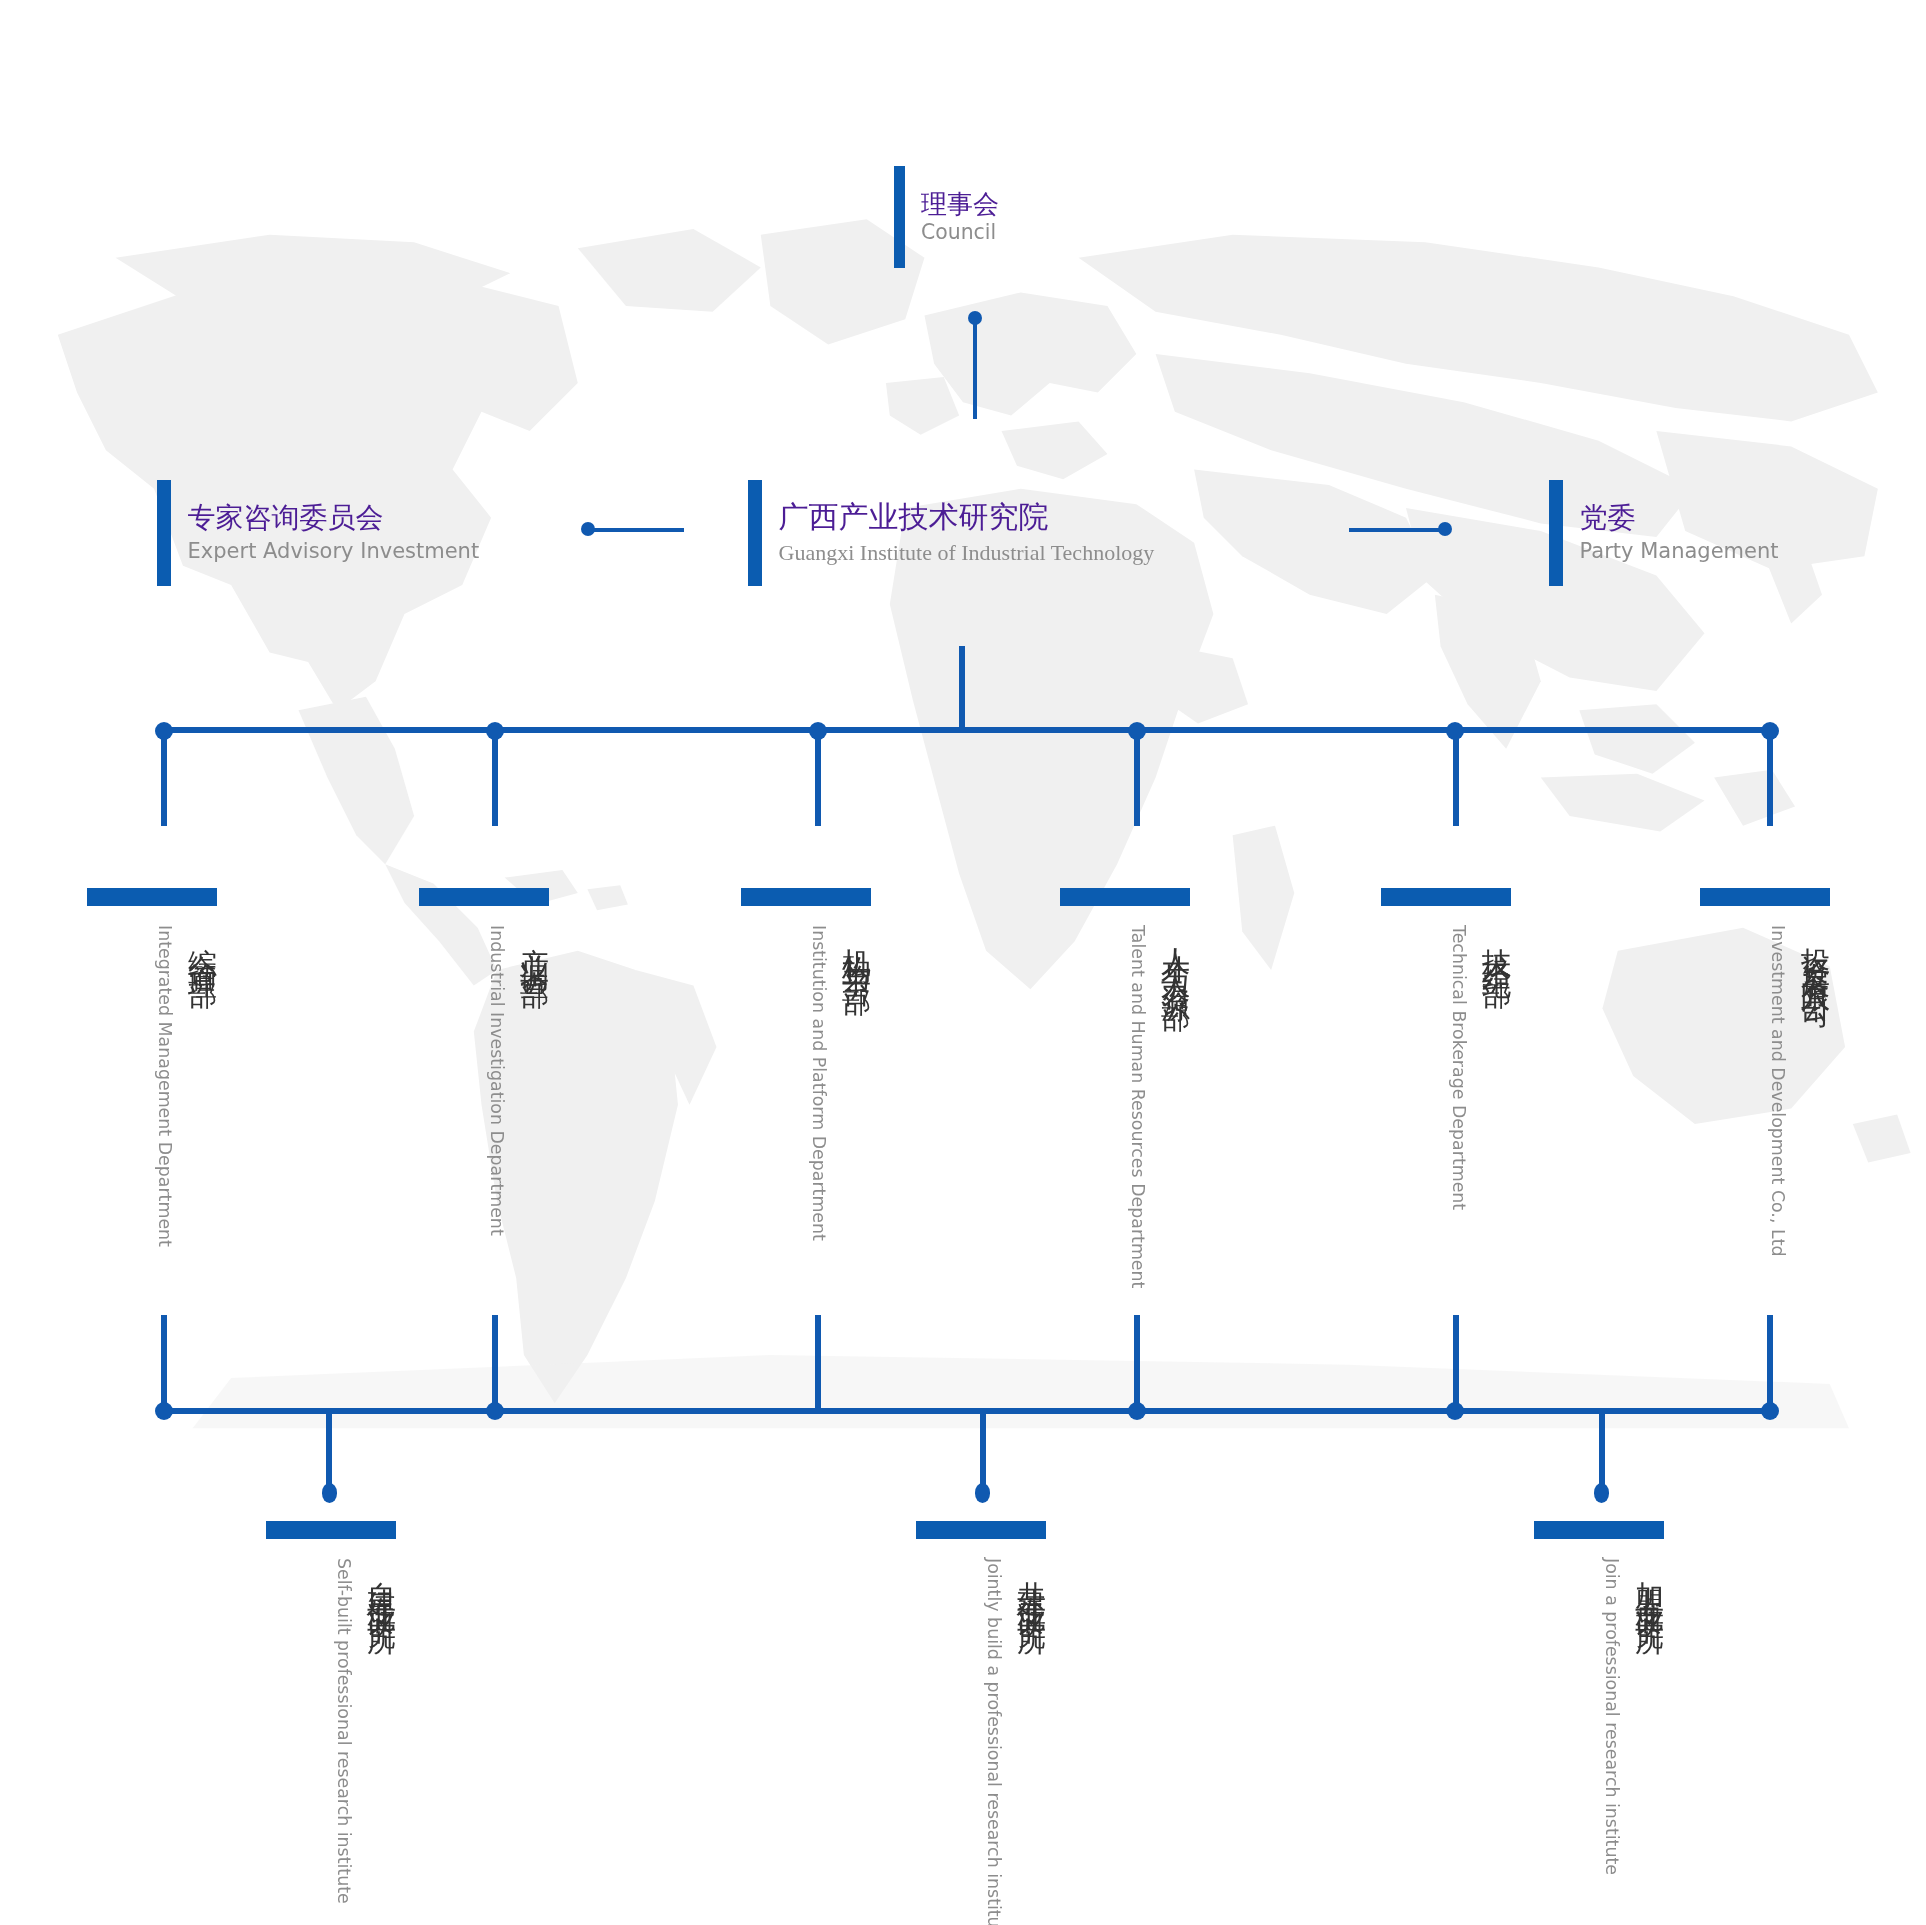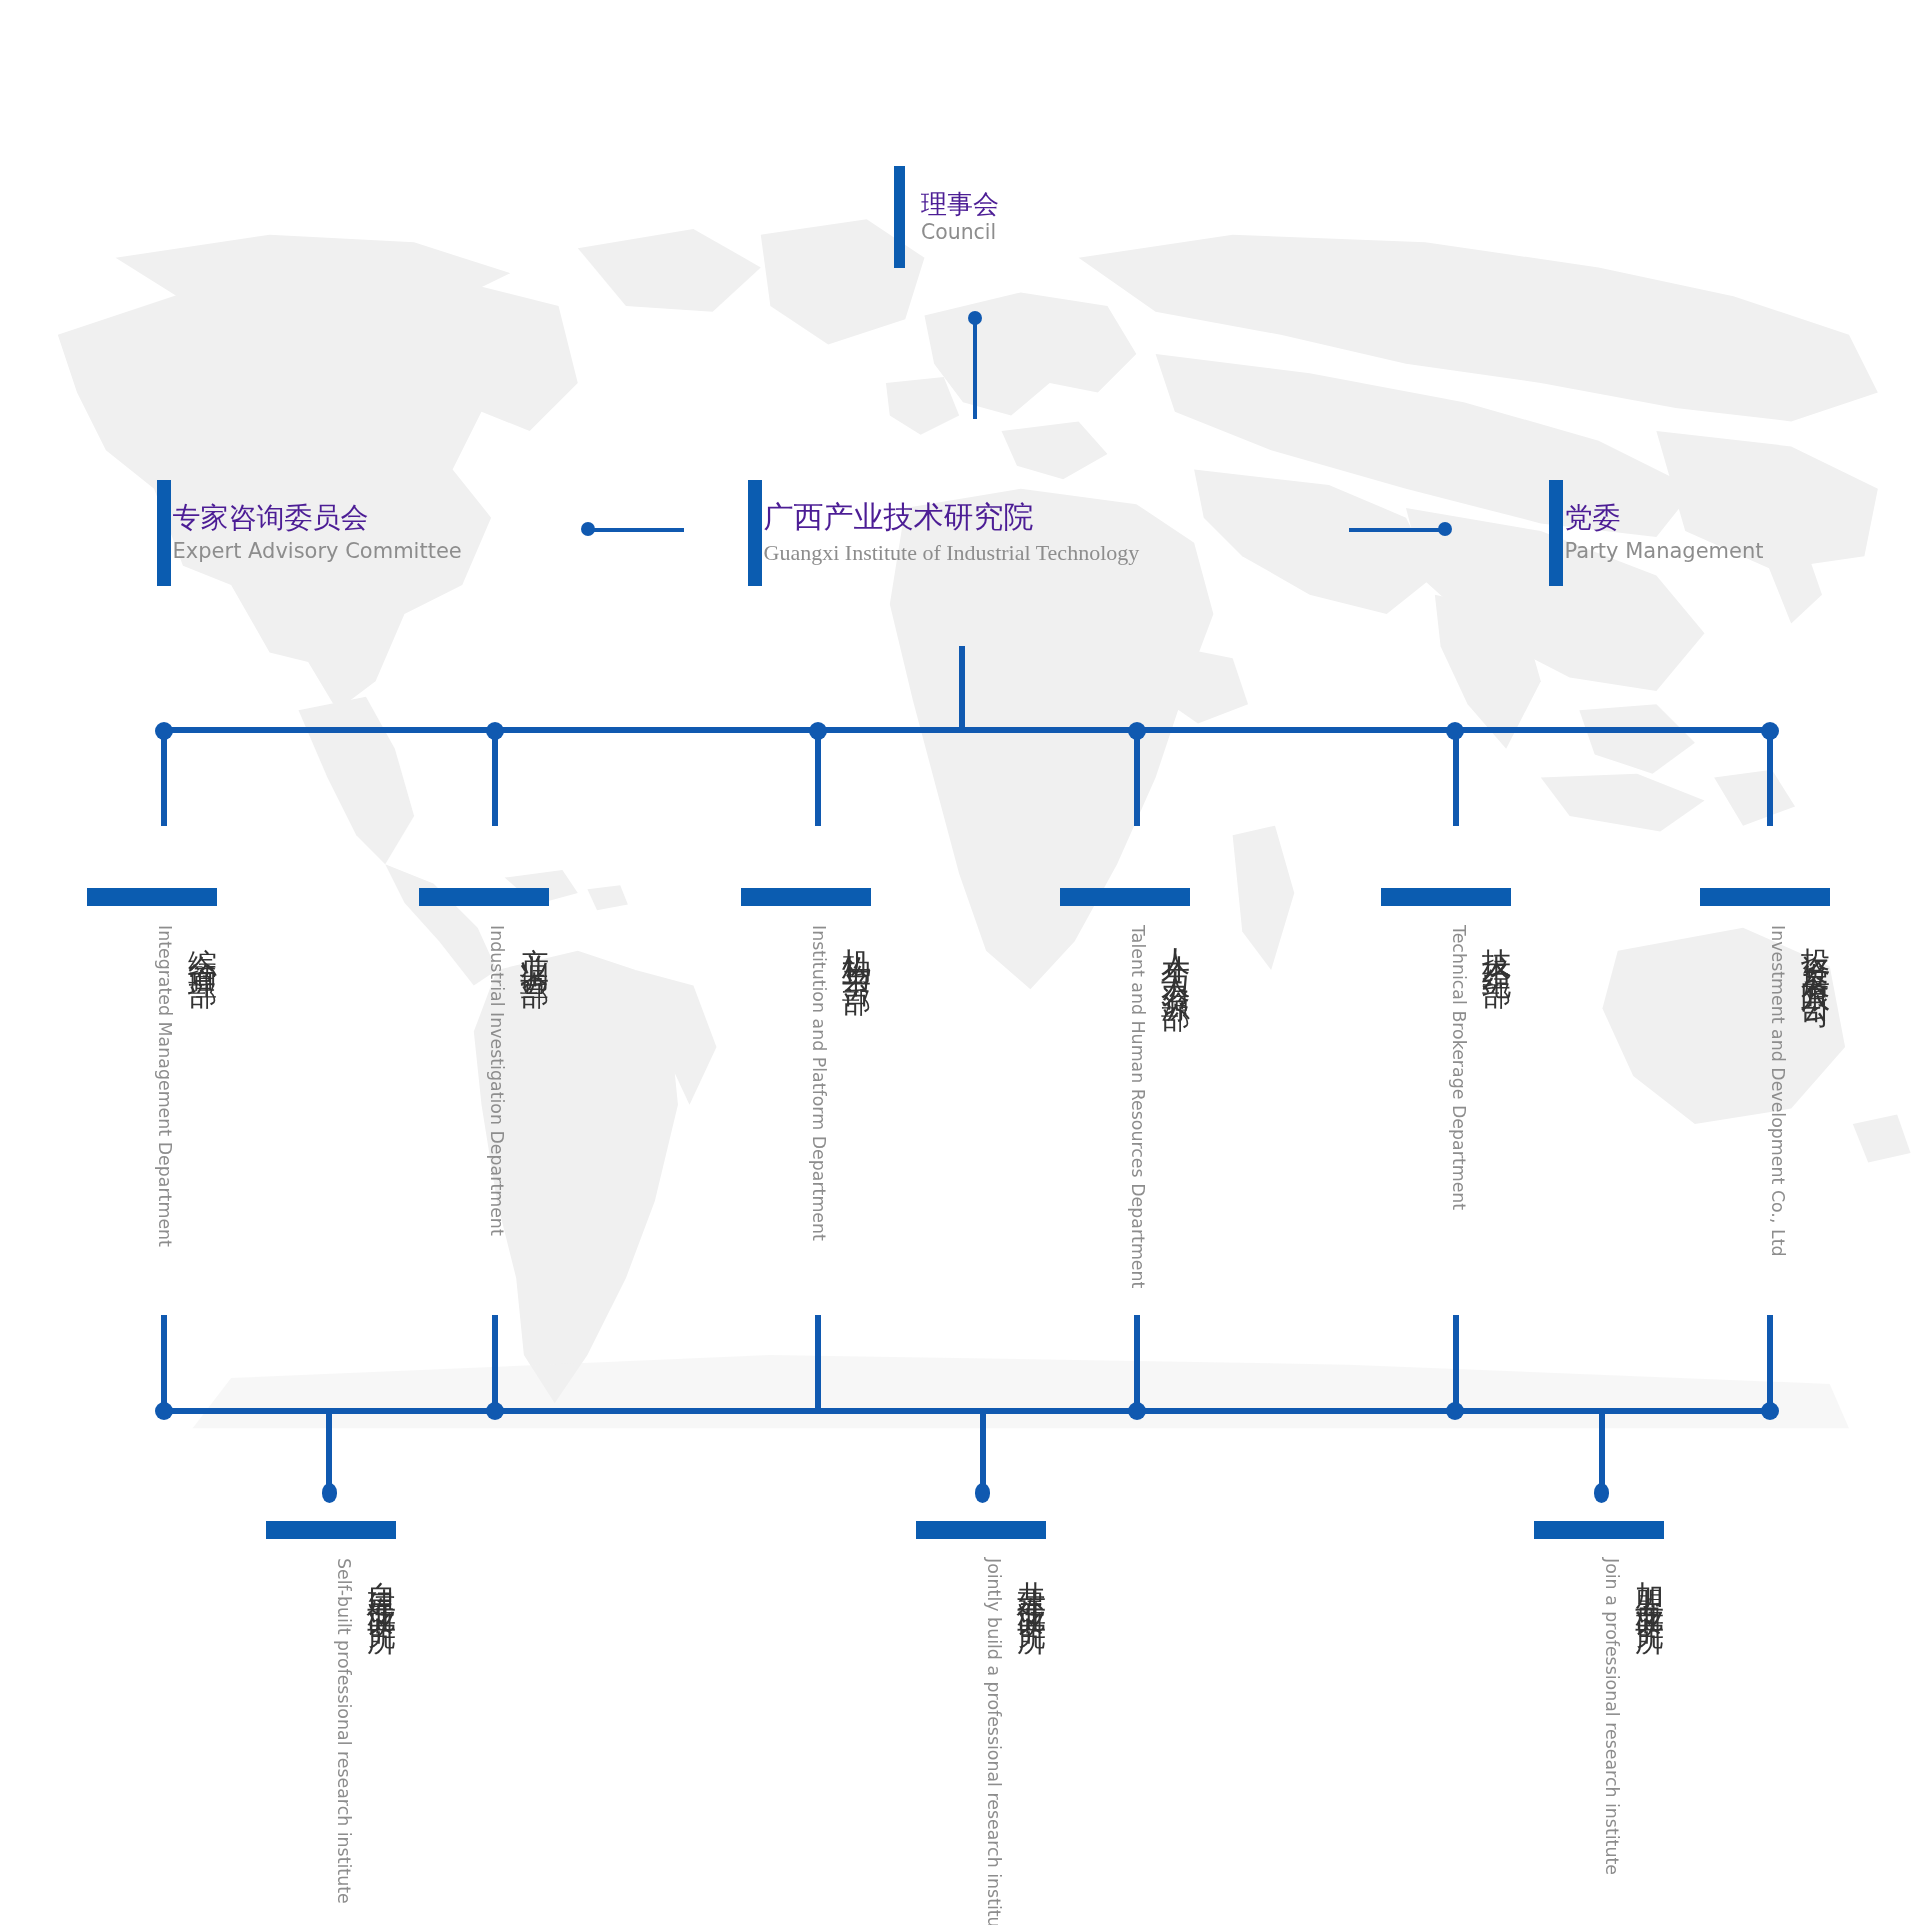--- a/index.html
+++ b/index.html
@@ -37,21 +37,21 @@
   }
 
   
   .node{position:absolute;display:flex;align-items:stretch;}
   .node .vbar{
     width:13.6px;
     background:#0b5cb0;
     flex:0 0 13.6px;
   }
   .node .txt{
-    padding-left:2px;
+    padding-left:17px;
     display:flex;
     flex-direction:column;
     justify-content:center;
   }
   .node .cn{
     font-size:28px;
     color:#4c1d95;
     line-height:1.12;
     white-space:nowrap;
   }
@@ -213,21 +213,21 @@
       <div class="en">Council</div>
     </div>
   </div>
   <div class="dot" id="council-dot"></div>
   <div class="vline" id="council-stem"></div>
 
   <div class="node" id="node-expert">
     <div class="vbar"></div>
     <div class="txt">
       <div class="cn">专家咨询委员会</div>
-      <div class="en">Expert Advisory Committee</div>
+      <div class="en">Expert Advisory Investment</div>
     </div>
   </div>
   <div class="dot" id="left-conn-dot"></div>
   <div class="hline" id="left-conn"></div>
 
   <div class="node" id="node-root">
     <div class="vbar"></div>
     <div class="txt">
       <div class="cn">广西产业技术研究院</div>
       <div class="en">Guangxi Institute of Industrial Technology</div>

